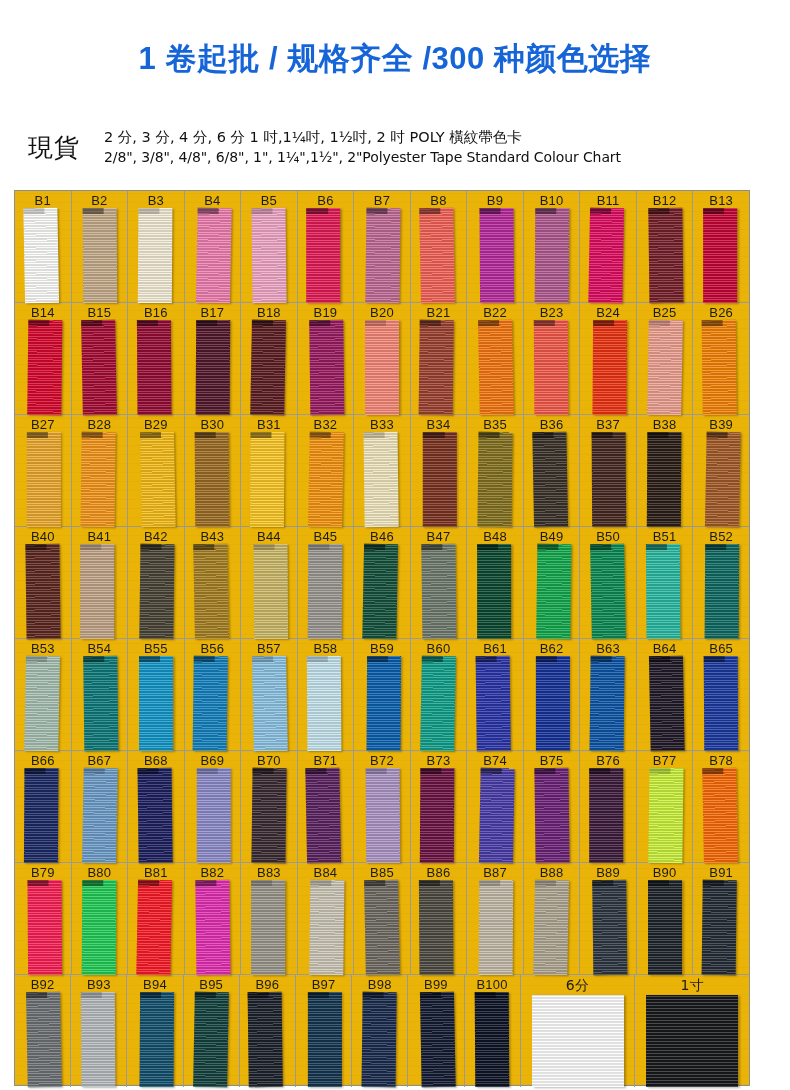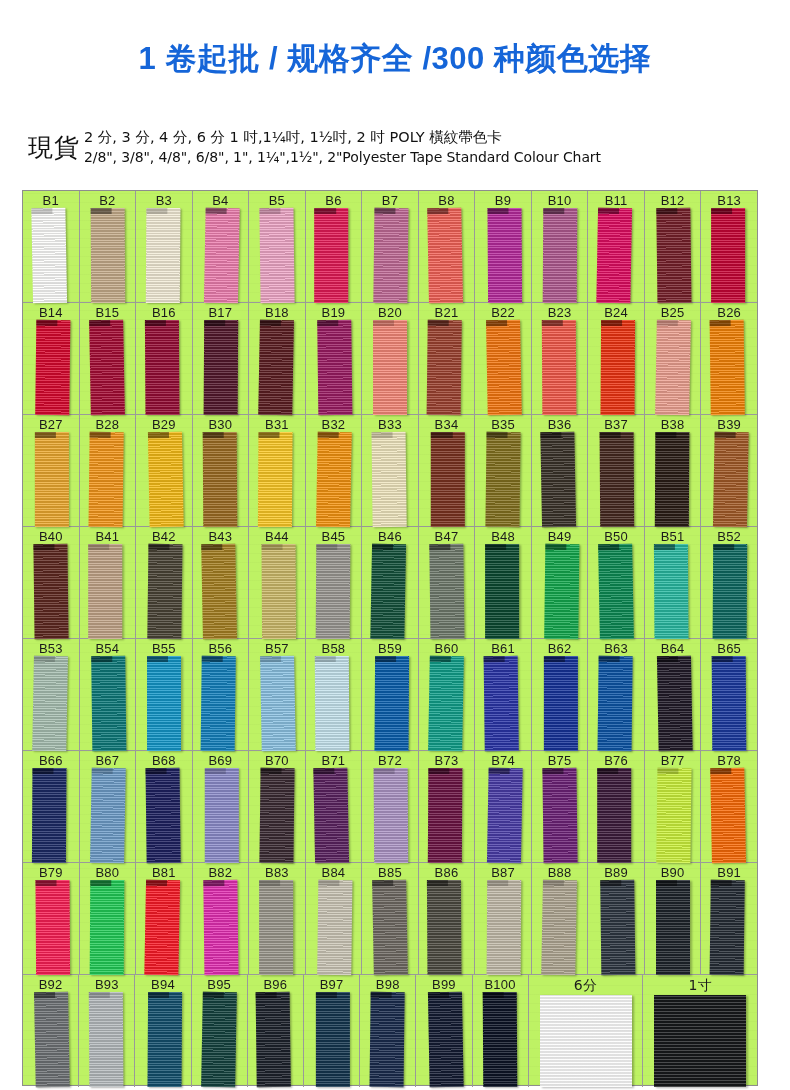--- a/index.html
+++ b/index.html
@@ -24,41 +24,41 @@
 
   #spec-block{
     position:absolute;left:28px;top:128px;width:740px;
     display:flex;align-items:center;
   }
   #spec-stock{
     font-size:25px;
     color:#111;
     font-family:"DejaVu Sans",sans-serif;
     letter-spacing:1px;
-    margin-right:4px;
+    margin-right:24px;
     white-space:nowrap;
   }
   #spec-lines{
     display:flex;flex-direction:column;justify-content:flex-start;
     line-height:1.35;
   }
   .spec-line{
     font-size:14.5px;
     color:#111;
     white-space:nowrap;
     font-family:"DejaVu Sans",sans-serif;
   }
   .spec-line.l2{font-size:14px;letter-spacing:-0.1px;}
 
   
   #chart{
     position:absolute;
-    left:22px;top:190px;
+    left:14px;top:190px;
     width:736px;height:896px;
-    background:#bef264;
+    background:#eab308;
     border:1px solid #8d8d8d;
     box-sizing:border-box;
   }
   
   #chart:before{
     content:"";position:absolute;inset:0;
     background:
       repeating-linear-gradient(0deg,
         rgba(0,0,0,0.018) 0px, rgba(0,0,0,0.018) 1px,
         rgba(0,0,0,0) 1px, rgba(0,0,0,0) 9px);

